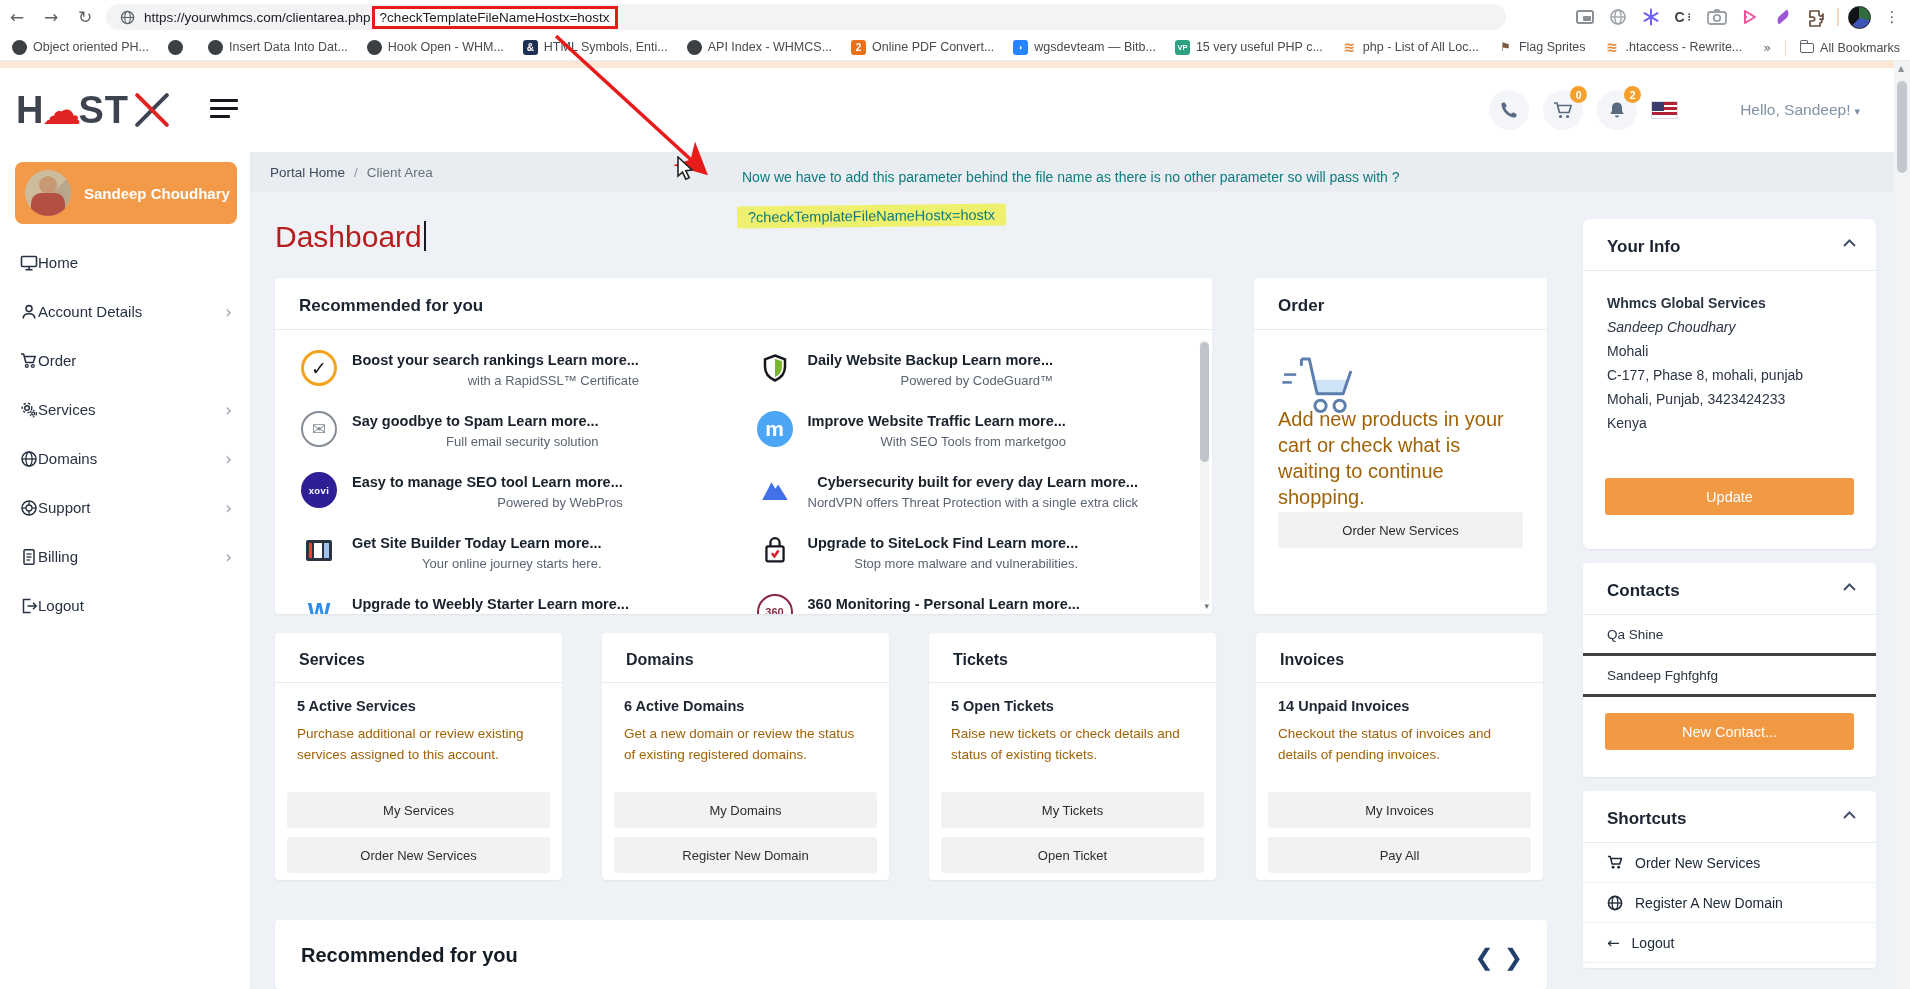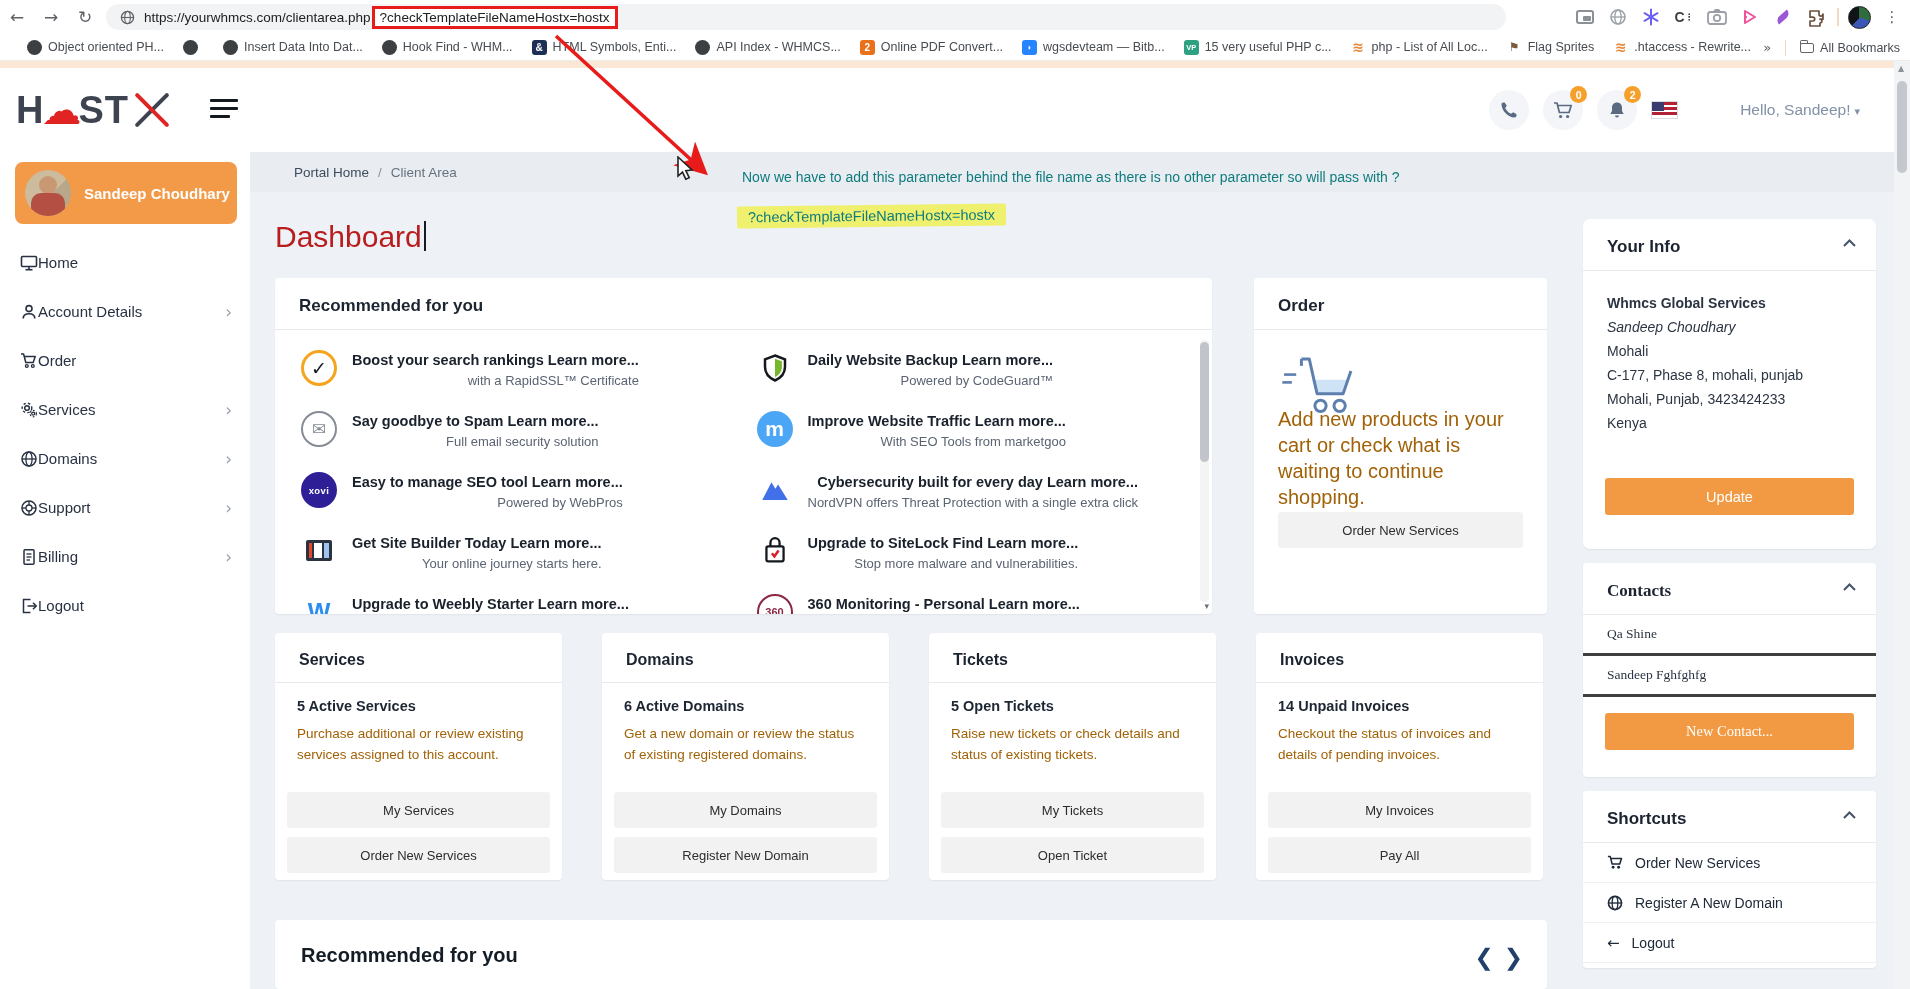--- a/index.html
+++ b/index.html
@@ -18,21 +18,21 @@
   .ext-pip { width:18px; height:14px; border:2px solid #8a9096; border-radius:3px; position:relative; }
   .ext-pip::after { content:""; position:absolute; right:1px; bottom:1px; width:8px; height:5px; background:#8a9096; border-radius:1px; }
   .ext-ci { font-size:14px; font-weight:700; color:#3c4043; }
   .ext-ci::after { content:"⋮"; font-size:9px; color:#3c4043; }
   .ext-feather { width:16px; height:6px; background:#9a57d6; border-radius:6px 0 6px 0; transform:rotate(-42deg); }
   .ext-avatar { width:23px; height:23px; border-radius:50%; background:conic-gradient(#2f6e3c 0 30%, #3d55b5 0 62%, #101419 0); border:1px solid #222; }
   .ext-kebab { color:#5f6368; font-size:15px; font-family:"DejaVu Sans",sans-serif; }
   .tb-sep { width:2px; height:18px; background:#f3d9c2; }
 
   
-  .bookmarks { position:absolute; left:0; top:34px; width:1910px; height:27px; background:#fff; display:flex; align-items:center; padding-left:27px; gap:19px; border-bottom:1px solid #ededee; }
+  .bookmarks { position:absolute; left:0; top:34px; width:1910px; height:27px; background:#fff; display:flex; align-items:center; padding-left:12px; gap:19px; border-bottom:1px solid #ededee; }
   .bm { display:flex; align-items:center; gap:6px; cursor:pointer; }
   .bml { font-size:12.5px; color:#474c51; white-space:nowrap; }
   .bmi { width:15px; height:15px; flex:none; border-radius:50%; background:#3c4043; display:flex; align-items:center; justify-content:center; color:#fff; font-size:9px; font-weight:700; }
   .bmi.sq { border-radius:3px; }
   .bmi.i-symbols { background:#1d2f55; } .bmi.i-symbols::after{content:"&";font-size:10px;}
   .bmi.i-pdf { background:#e8711a; } .bmi.i-pdf::after{content:"2";font-size:10px;}
   .bmi.i-bitbucket { background:#2684ff; } .bmi.i-bitbucket::after{content:"◗";font-size:8px;}
   .bmi.i-vp { background:#2ea183; } .bmi.i-vp::after{content:"VP";font-size:7.5px;}
   .bmi.i-php { background:transparent; color:#e8883a; } .bmi.i-php::after{content:"≋";font-size:14px;}
   .bmi.i-flag { background:transparent; color:#7a5a3a; } .bmi.i-flag::after{content:"⚑";font-size:12px;}
@@ -58,21 +58,21 @@
   .hdr-right { position:absolute; right:34px; top:22px; display:flex; align-items:center; gap:14px; }
   .hdr-circ { position:relative; width:40px; height:40px; border-radius:50%; background:#f3f5f8; display:flex; align-items:center; justify-content:center; color:#5a6a80; cursor:pointer; }
   .badge { position:absolute; top:-4px; right:-4px; min-width:17px; height:17px; border-radius:9px; background:#f6a02c; color:#fff; font-size:10.5px; font-weight:700; display:flex; align-items:center; justify-content:center; padding:0 4px; }
   .usflag { width:27px; height:18px; background:repeating-linear-gradient(#b22234 0 2.6px, #fff 2.6px 5.2px); position:relative; border:1px solid #d8dce1; cursor:pointer; }
   .usflag::before { content:""; position:absolute; left:0; top:0; width:12px; height:9px; background:#3c3b6e; }
   .greeting { font-size:15.5px; color:#8априw; }
   .greeting { color:#8291a6; cursor:pointer;margin-left:48px; }
   .greeting .caret { font-family:"DejaVu Sans",sans-serif; font-size:11px; margin-left:4px; color:#8291a6; }
 
   
-  .breadcrumb-bar { position:absolute; left:250px; top:152px; width:1644px; height:40px; background:#e9edf2; display:flex; align-items:center; padding-left:44px; }
+  .breadcrumb-bar { position:absolute; left:250px; top:152px; width:1644px; height:40px; background:#e9edf2; display:flex; align-items:center; padding-left:20px; }
   .bc-item { font-size:13.5px; color:#3d4b5c; cursor:pointer; }
   .bc-sep { font-size:13.5px; color:#8a94a0; margin:0 9px; }
   .bc-item.cur { color:#66727f; cursor:default; }
 
   
   .sidebar { position:absolute; left:0; top:152px; width:250px; height:837px; background:#fff; }
   .user-card { position:absolute; left:15px; top:10px; width:222px; height:62px; background:#f29a47; border-radius:8px; display:flex; align-items:center; padding-left:10px; cursor:pointer; }
   .avatar { width:46px; height:46px; border-radius:50%; flex:none; position:relative; overflow:hidden; background:linear-gradient(135deg,#cdbb9e 0 55%,#b9a78c 0); }
   .avatar::before { content:""; position:absolute; left:14px; top:6px; width:18px; height:18px; border-radius:50%; background:#c79872; }
   .avatar::after { content:""; position:absolute; left:6px; top:23px; width:34px; height:23px; border-radius:10px 10px 0 0; background:#b44f44; }
@@ -129,21 +129,21 @@
   .stat-card .desc { padding:9px 22px 0; font-size:13.5px; line-height:21px; color:#a16207; }
   .stat-card .gbtn { position:absolute; left:12px; right:12px; }
   .stat-card .b1 { top:159px; } .stat-card .b2 { top:204px; }
 
   
   .yourinfo { left:1583px; top:219px; width:293px; height:330px;border-radius:7px; }
   .yi-body { padding:20px 24px 0; font-size:14px; color:#2b3442; line-height:24px; }
   .yi-company { font-weight:700; }
   .yi-name { font-style:italic; }
   .yourinfo .obtn { position:absolute; left:22px; right:22px; top:259px; }
-  .contacts { left:1583px; top:563px; width:293px; height:214px;font-family:Liberation Serif, serif; }
+  .contacts { left:1583px; top:563px; width:293px; height:214px; }
   .ct-item { height:41px; display:flex; align-items:center; padding:0 24px; font-size:13.5px; color:#2b3442; border-bottom:3px solid #404040; cursor:pointer; }
   .contacts .obtn { position:absolute; left:22px; right:22px; top:150px; }
   .shortcuts { left:1583px; top:791px; width:293px; height:177px; }
   .sc-item { height:40px; display:flex; align-items:center; gap:12px; padding:0 24px; font-size:14px; color:#202b3a; border-bottom:1px solid #eef0f3; cursor:pointer; }
   .sc-item .ar { font-family:"DejaVu Sans",sans-serif; font-size:15px; }
 
   
   .bottomcard { left:275px; top:920px; width:1272px; height:69px; }
   .bottom-title { position:absolute; left:26px; top:24px; font-size:20px; font-weight:700; color:#141c26; }
   .car-arrows { position:absolute; right:24px; top:26px; display:flex; gap:10px; }
@@ -226,21 +226,21 @@
     <div class="bm">
         <span class="bmi"></span>
         <span class="bml"></span>
       </div>
     <div class="bm">
         <span class="bmi"></span>
         <span class="bml">Insert Data Into Dat...</span>
       </div>
     <div class="bm">
         <span class="bmi"></span>
-        <span class="bml">Hook Find - WHM...</span>
+        <span class="bml">Hook Open - WHM...</span>
       </div>
     <div class="bm">
         <span class="bmi sq i-symbols"></span>
         <span class="bml">HTML Symbols, Enti...</span>
       </div>
     <div class="bm">
         <span class="bmi"></span>
         <span class="bml">API Index - WHMCS...</span>
       </div>
     <div class="bm">

